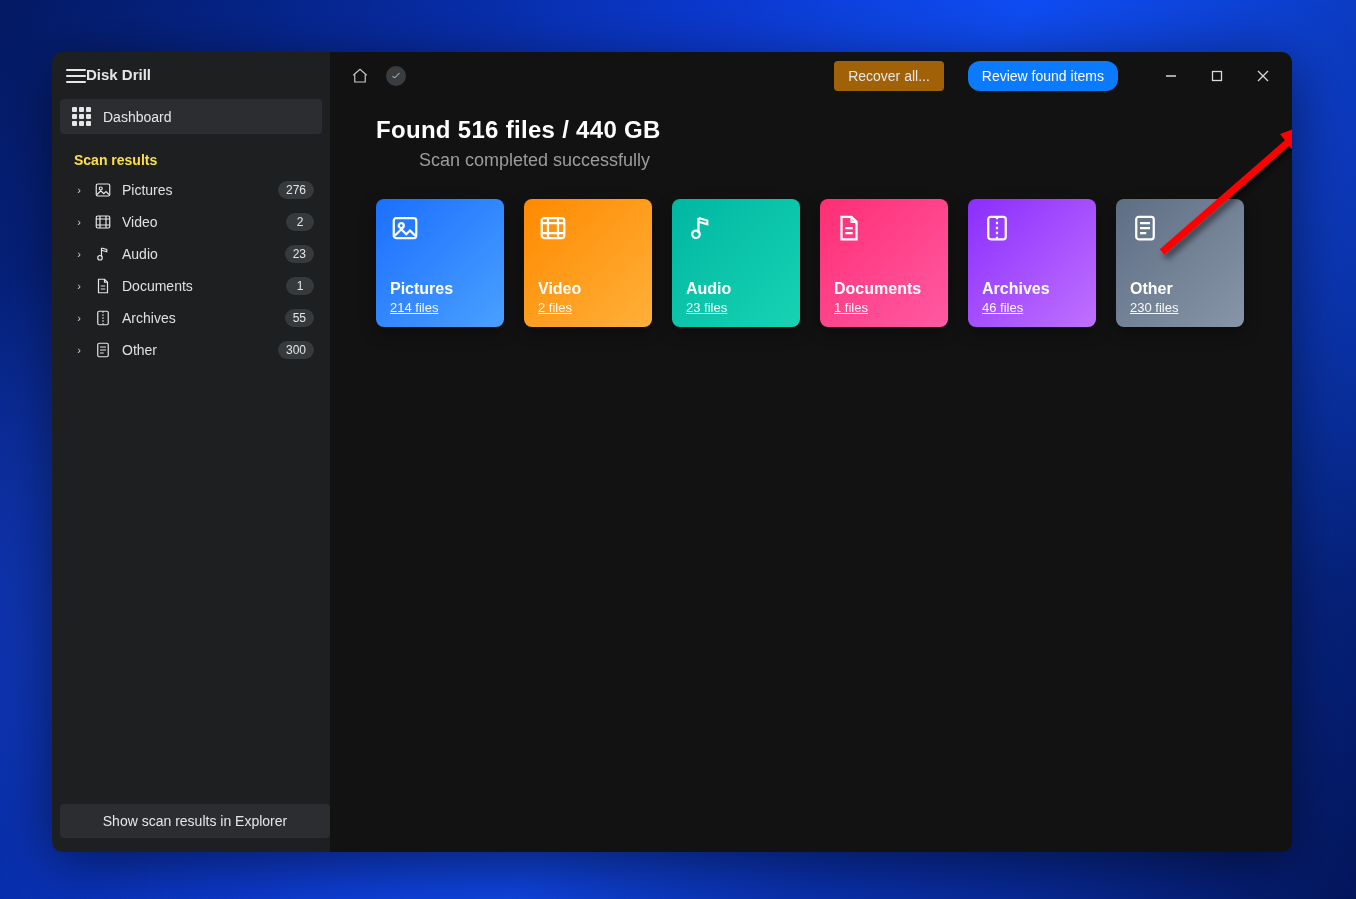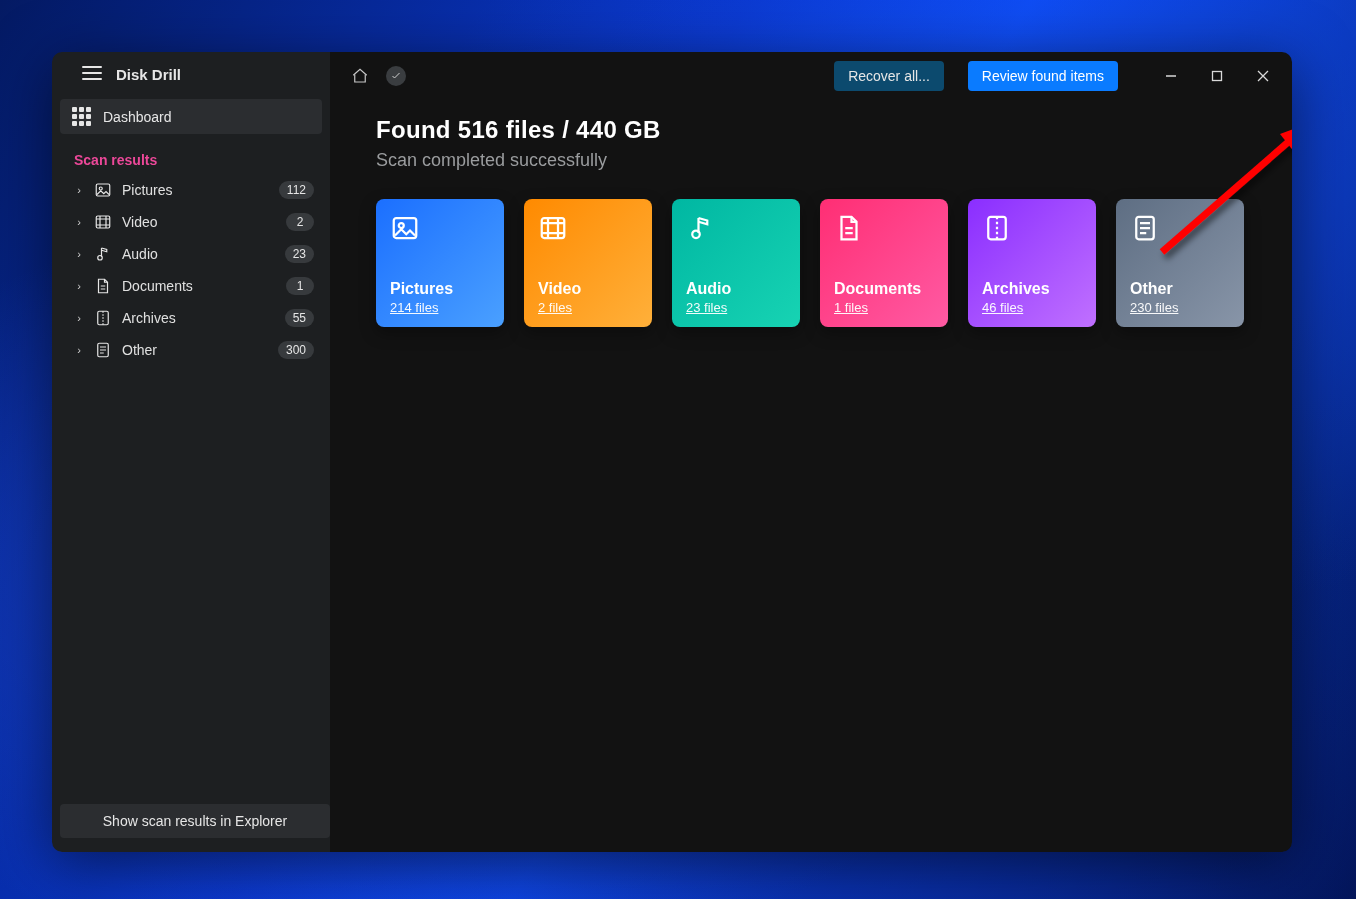--- a/index.html
+++ b/index.html
@@ -15,32 +15,32 @@
     position: absolute; left: 52px; top: 52px; width: 1240px; height: 800px;
     display: flex; border-radius: 10px; overflow: hidden;
     box-shadow: 0 12px 60px rgba(0,0,0,.55);
   }
   
   .sidebar {
     width: 278px; background: #1d1f21; display: flex; flex-direction: column;
     color: #e6e6e6;
   }
   .sb-top {
-    display: flex; align-items: flex-start; gap: 14px; padding: 14px 14px 10px 30px;
+    display: flex; align-items: flex-end; padding: 14px 14px 10px 14px;
   }
   .hamburger { width:20px; height:14px; display:flex; flex-direction:column; justify-content:space-between; cursor:pointer;}
   .hamburger span { height:2px; background:#e6e6e6; border-radius:1px;}
   .app-title { font-weight:600; font-size:15px; }
   .dashboard-item {
     margin: 6px 8px 8px 8px; padding: 8px 12px; display:flex; align-items:center; gap:12px;
     background:#2b2d30; border-radius:4px; cursor:pointer; font-size:14px;
   }
   .grid-icon { display:grid; grid-template-columns:repeat(3,5px); grid-template-rows:repeat(3,5px); gap:2px;}
   .grid-icon span{ background:#e6e6e6; border-radius:1px;}
-  .section-header { font-weight:600; font-size:14px; padding: 10px 18px 6px 22px; color:#ec4899;}
+  .section-header { font-weight:600; font-size:14px; padding: 10px 18px 6px 22px; color:#fde047;}
   .tree { padding: 0 8px; }
   .tree-row {
     display:flex; align-items:center; gap:10px; padding:7px 8px 7px 14px;
     border-radius:4px; cursor:pointer; font-size:14px; color:#e0e0e0;
   }
   .chev { width:10px; display:flex; justify-content:center; color:#d0d0d0; font-size:11px;}
   .chev.hidden{ visibility:hidden;}
   .ic { width:18px; height:18px; display:flex; align-items:center; justify-content:center;}
   .ic svg{ width:18px; height:18px; stroke:#e6e6e6; fill:none; stroke-width:1.6;}
   .tree-label { flex:1; }
@@ -59,28 +59,28 @@
     display:flex; align-items:center; height:48px; padding:0 6px 0 16px; gap:8px;
   }
   .tb-ic { width:28px; height:28px; display:flex; align-items:center; justify-content:center; border-radius:6px; cursor:pointer;}
   .tb-ic svg{ width:18px; height:18px; stroke:#c6c6c6; fill:none; stroke-width:1.6;}
   .tb-check{ width:20px; height:20px; border-radius:50%; background:#3a3d40; display:flex; align-items:center; justify-content:center;}
   .tb-check svg{ width:12px; height:12px; stroke:#cfcfcf; fill:none; stroke-width:2;}
   .tb-spacer{ flex:1;}
   .btn {
     padding:7px 14px; border-radius:4px; font-size:14px; cursor:pointer; border:none; display:inline-flex; align-items:center;
   }
-  .btn-secondary{ background:#0c4a6e; color:#e6e6e6;}
-  .btn-primary{ background:#0a7bff; color:#fff;}
+  .btn-secondary{ background:#a16207; color:#e6e6e6;}
+  .btn-primary{ background:#0a7bff; color:#fff;border-radius:12px;}
   .wincontrols{ display:flex; margin-left:22px;}
   .winbtn{ width:46px; height:32px; display:flex; align-items:center; justify-content:center; cursor:pointer; color:#d9d9d9;}
   .winbtn svg{ width:12px; height:12px; stroke:#d9d9d9; fill:none; stroke-width:1.3;}
   .content{ padding: 16px 46px 0 46px;}
   .headline{ font-size:24px; font-weight:600; letter-spacing:.3px;}
-  .subhead{ font-size:18px; color:#9a9c9e; margin-top:6px;}
+  .subhead{ font-size:18px; color:#9a9c9e; margin-top:6px;margin-left:43px;}
   .cards{ display:flex; gap:20px; margin-top:28px;}
   .card{
     width:128px; height:128px; border-radius:8px; padding:14px 14px 12px 14px;
     display:flex; flex-direction:column; cursor:pointer; color:#fff;
     box-shadow: 0 6px 16px rgba(0,0,0,.35);
   }
   .card .cic{ width:30px; height:30px; }
   .card .cic svg{ width:30px; height:30px; stroke:#fff; fill:none; stroke-width:1.8;}
   .card-title{ margin-top:auto; font-size:16px; font-weight:600;}
   .card-count{ font-size:13px; opacity:.95; margin-top:2px;text-decoration:underline;}
@@ -127,21 +127,21 @@
         <div class="tree-row">
           <div class="chev" style="transform: rotate(0deg);">›</div>
           <div class="ic">
             <svg viewBox="0 0 24 24">
               <rect x="3" y="4" width="18" height="16" rx="2"></rect>
               <circle cx="9" cy="10" r="2"></circle>
               <path d="M4 18l5-5 4 4 3-3 4 4"></path>
             </svg>
           </div>
           <div class="tree-label">Pictures</div>
-          <div class="badge">112</div>
+          <div class="badge">276</div>
         </div>
         <div class="tree-row">
           <div class="chev" style="transform: rotate(0deg);">›</div>
           <div class="ic">
             <svg viewBox="0 0 24 24">
               <rect x="3" y="4" width="18" height="16" rx="2"></rect>
               <path d="M3 8h18M3 16h18M8 4v16M16 4v16"></path>
             </svg>
           </div>
           <div class="tree-label">Video</div>

